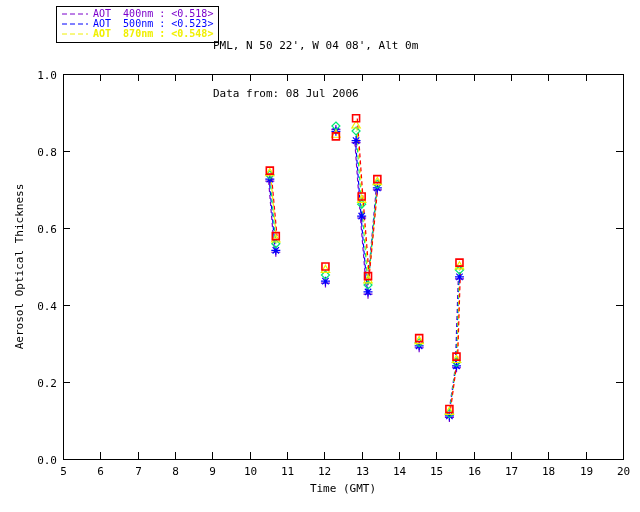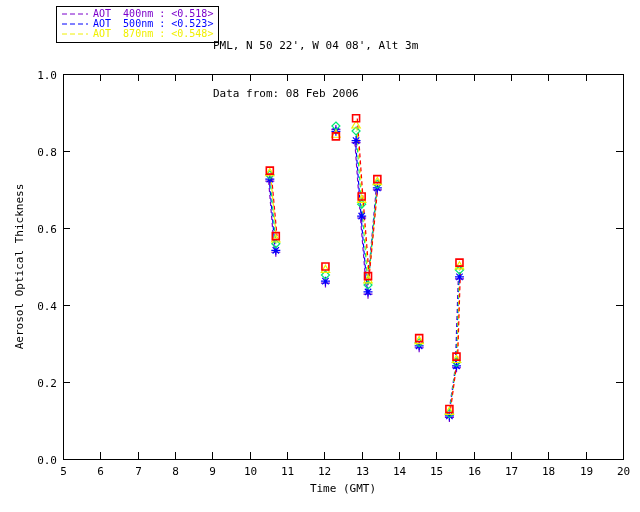--- a/index.html
+++ b/index.html
@@ -21,25 +21,25 @@
 <div class="page">
   <div class="legend" id="legend">
       <div class="legend-row"><svg width="26" height="4">
           <line x1="0" y1="2" x2="26" y2="2" stroke="#7A00CC" stroke-dasharray="5,3"></line>
         </svg><span style="color: rgb(122, 0, 204);">AOT  400nm : &lt;0.518&gt;</span></div>
       <div class="legend-row"><svg width="26" height="4">
           <line x1="0" y1="2" x2="26" y2="2" stroke="#0000FF" stroke-dasharray="5,3"></line>
         </svg><span style="color: rgb(0, 0, 255); text-align: right;">AOT  500nm : &lt;0.523&gt;</span></div>
       <div class="legend-row"><svg width="26" height="4">
           <line x1="0" y1="2" x2="26" y2="2" stroke="#F0F000" stroke-dasharray="5,3"></line>
-        </svg><span style="color: rgb(240, 240, 0);">AOT  870nm : &lt;0.548&gt;</span></div>
+        </svg><span style="color: rgb(240, 240, 0); font-weight: bold;">AOT  870nm : &lt;0.548&gt;</span></div>
     </div>
   <div class="header">
-    <div>PML, N 50 22', W 04 08', Alt 3m</div>
-    <div>Data from: 08 Feb 2006</div>
+    <div>PML, N 50 22', W 04 08', Alt 0m</div>
+    <div>Data from: 08 Jul 2006</div>
   </div>
   <svg id="chart" width="640" height="512">
       <rect x="63" y="74" width="560" height="385" fill="none" stroke="#000" stroke-width="1" shape-rendering="crispEdges"></rect>
       <line x1="63.5" y1="459" x2="63.5" y2="452" stroke="#000" shape-rendering="crispEdges"></line>
       <line x1="63.5" y1="74" x2="63.5" y2="81" stroke="#000" shape-rendering="crispEdges"></line>
       <text x="63.5" y="475" text-anchor="middle" font-size="11">5</text>
       <line x1="100.5" y1="459" x2="100.5" y2="452" stroke="#000" shape-rendering="crispEdges"></line>
       <line x1="100.5" y1="74" x2="100.5" y2="81" stroke="#000" shape-rendering="crispEdges"></line>
       <text x="100.5" y="475" text-anchor="middle" font-size="11">6</text>
       <line x1="138.5" y1="459" x2="138.5" y2="452" stroke="#000" shape-rendering="crispEdges"></line>

